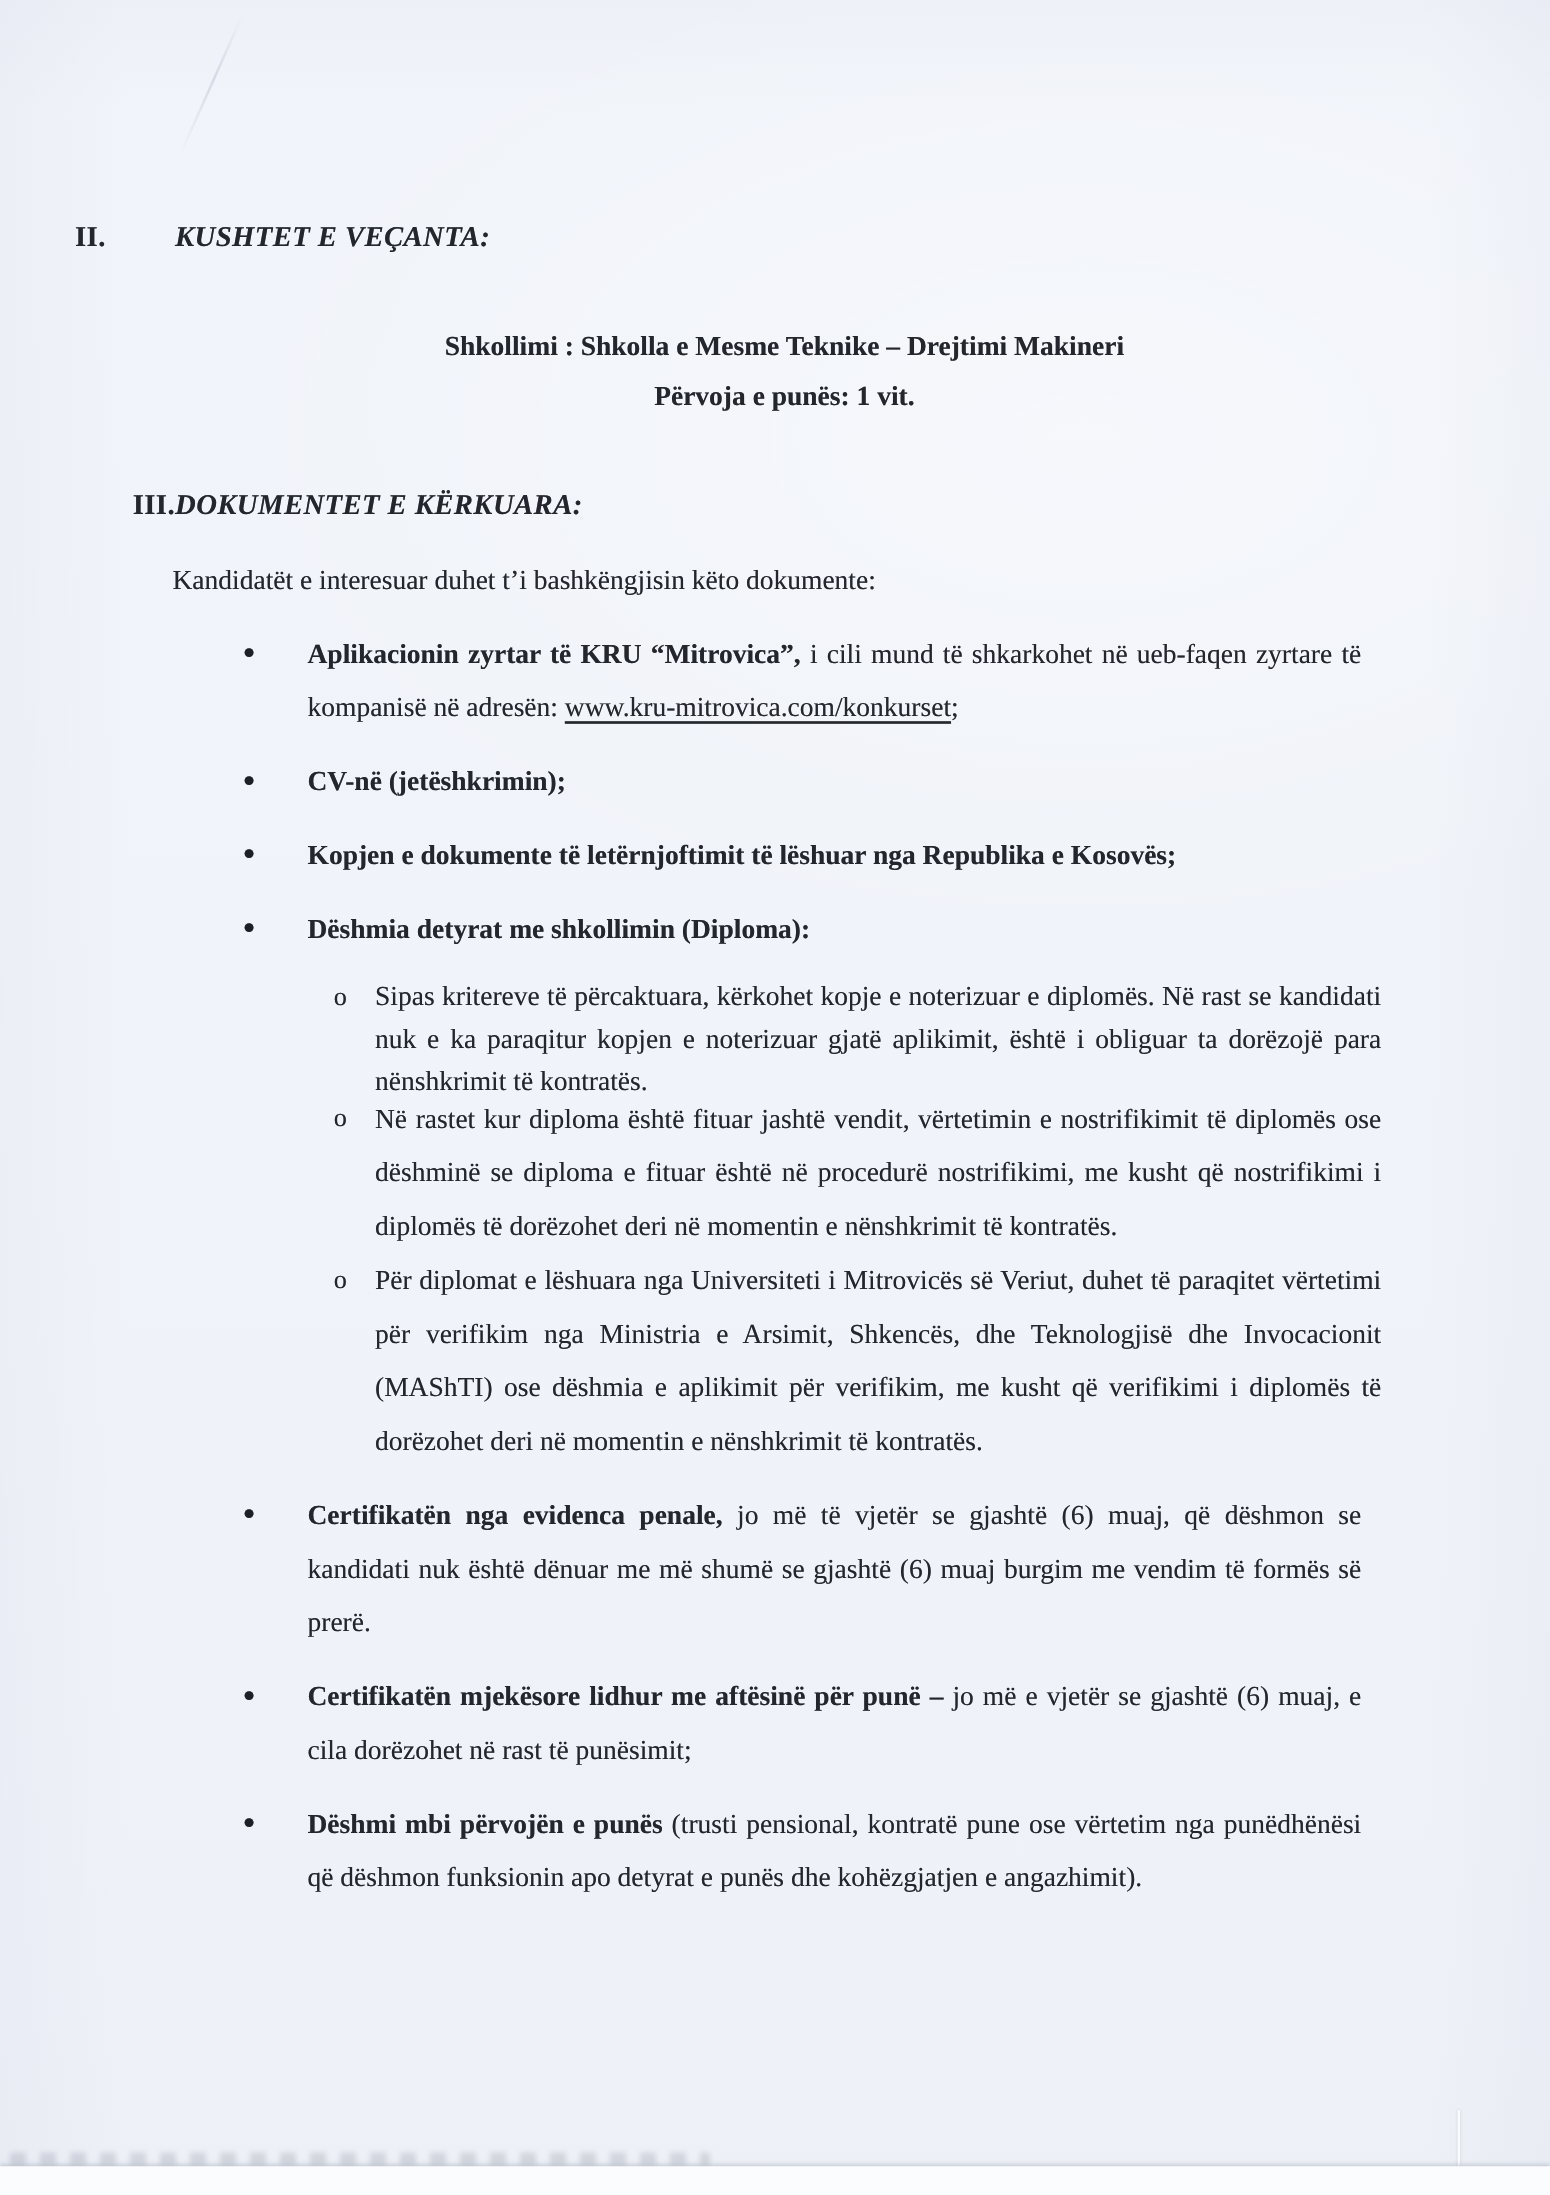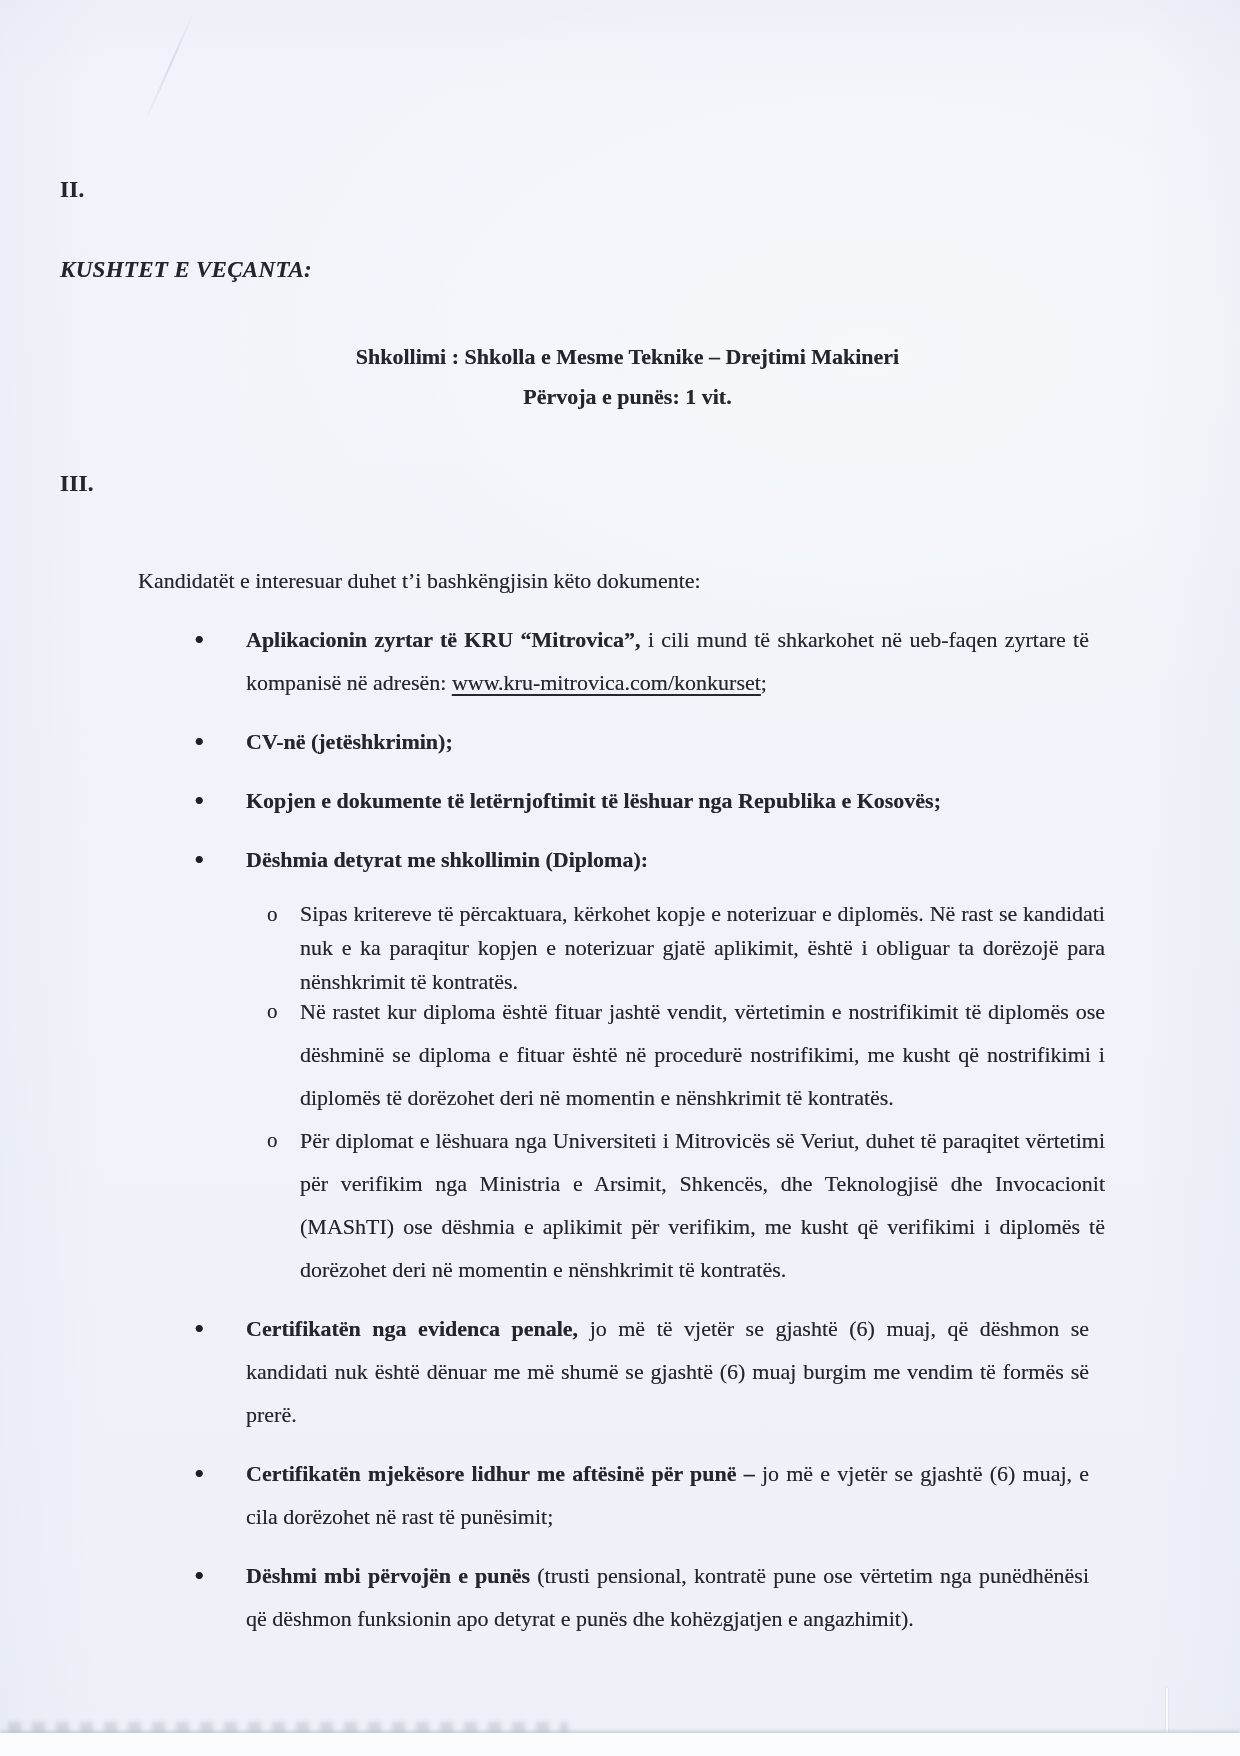--- a/index.html
+++ b/index.html
@@ -24,24 +24,24 @@
       linear-gradient(90deg, rgba(210,216,230,0.18) 0%, rgba(255,255,255,0) 8%, rgba(255,255,255,0) 92%, rgba(214,220,232,0.20) 100%);
   }
   .crease{
     position:absolute;left:168px;top:8px;width:2px;height:120px;
     background:linear-gradient(180deg, rgba(150,160,185,0) 0%, rgba(150,160,185,0.30) 45%, rgba(150,160,185,0) 100%);
     transform:rotate(24deg);
   }
   .content{position:absolute;inset:0;font-size:22px;line-height:43px;
     text-shadow:0 0 0.5px rgba(30,32,40,0.5);}
 
-  .sec-head{display:flex;margin-left:60px;font-weight:bold;font-size:23px;letter-spacing:0.3px;flex-direction:column;}
+  .sec-head{display:flex;margin-left:60px;font-weight:bold;font-size:23px;letter-spacing:0.3px;}
   .sec-head .numeral{width:80px;flex:0 0 80px;}
   .sec-head-ii{margin-top:168px;}
-  .sec-head-iii{margin-top:45px;}
+  .sec-head-iii{margin-top:45px;text-align:right;}
   .sec-head h2{font-size:23px;font-weight:bold;margin:0;letter-spacing:0.3px;font-style:italic;}
 
   .edu-block{margin:46px 135px 0 150px;font-weight:bold;line-height:40px;}
   .edu-block p{margin:0;text-align:center;}
 
   .intro{margin:17px 135px 0 138px;}
 
   ul.bullets{list-style:none;margin:0 135px 0 0;padding:0 0 0 230px;}
   ul.bullets > li{position:relative;margin:0;}
   ul.bullets > li > p{margin:16px;text-align:justify;text-align-last:left;}
@@ -95,20 +95,21 @@
       <h2>KUSHTET E VEÇANTA:</h2>
     </div>
 
     <div class="edu-block">
       <p>Shkollimi :  Shkolla e Mesme Teknike – Drejtimi Makineri</p>
       <p>Përvoja e punës: 1 vit.</p>
     </div>
 
     <div class="sec-head sec-head-iii">
       <span class="numeral">III.</span>
+      <h2>DOKUMENTET E KËRKUARA:</h2>
     </div>
 
     <p class="intro">Kandidatët e interesuar duhet t’i bashkëngjisin këto dokumente:</p>
 
     <ul class="bullets">
 
       <li>
         <span class="dot-marker">•</span>
         <p><span class="b">Aplikacionin zyrtar të KRU “Mitrovica”,</span><span> i cili mund të shkarkohet në ueb-faqen zyrtare të kompanisë në adresën: </span><span class="doc-link">www.kru-mitrovica.com/konkurset</span><span>;</span></p>
       </li>

